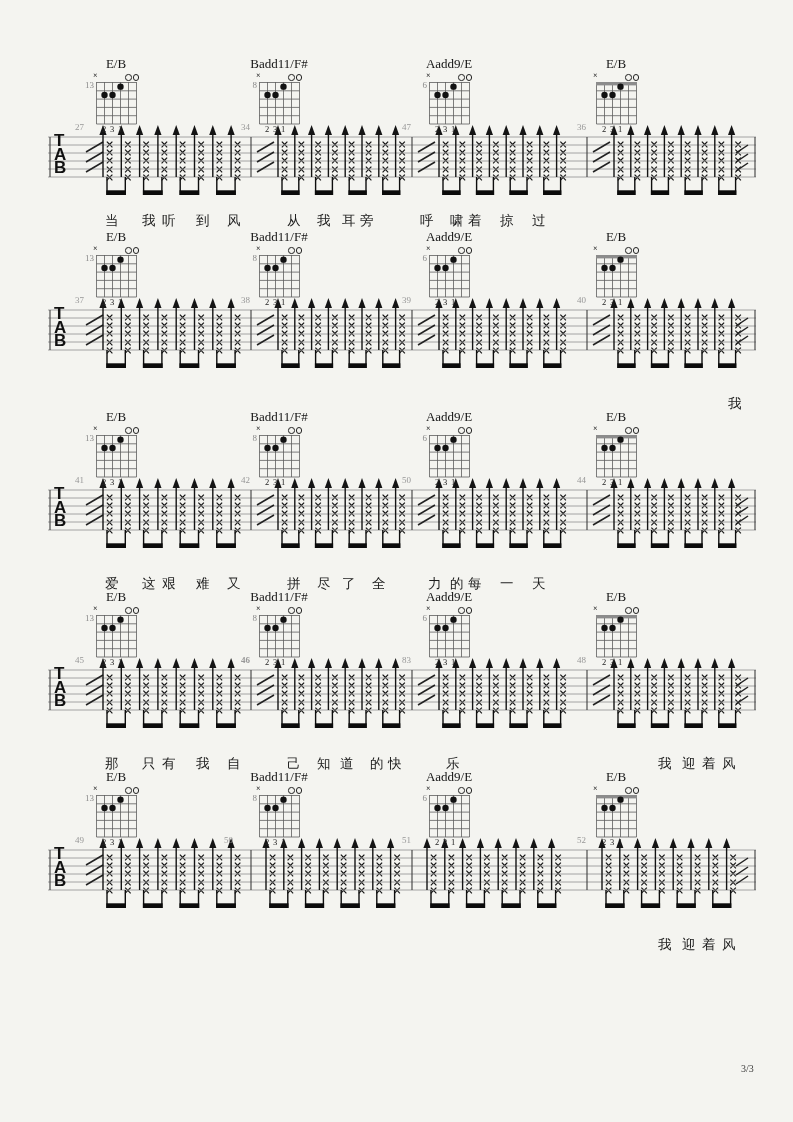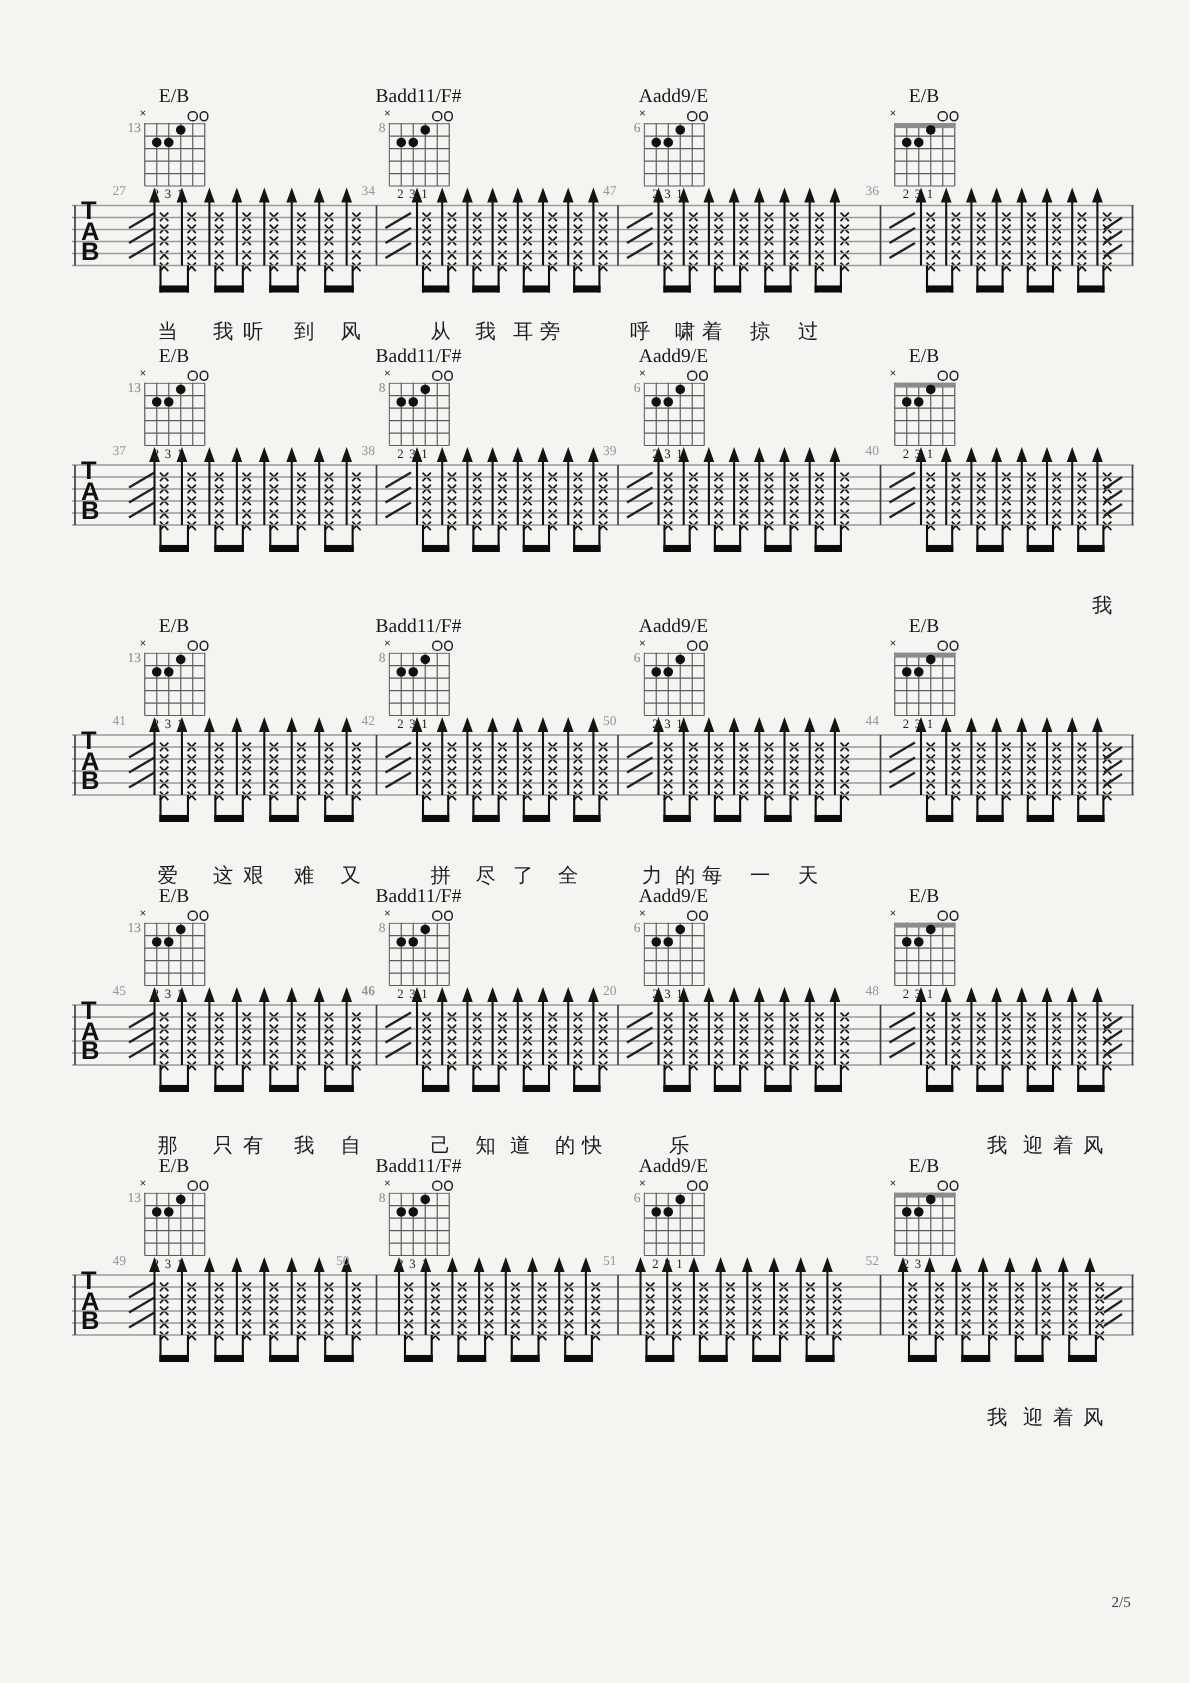--- a/index.html
+++ b/index.html
@@ -1888,21 +1888,21 @@
           <line x1="736" y1="112" x2="748" y2="104" stroke="#222" stroke-width="1.5"></line>
           <line x1="736" y1="121" x2="748" y2="113" stroke="#222" stroke-width="1.5"></line>
         </svg>
         <div class="clef">
           <div>T</div>
           <div>A</div>
           <div>B</div>
         </div>
         <div class="mnum" style="left: 68px;">45</div>
         <div class="mnum" style="left: 234px; font-weight: bold;">46</div>
-        <div class="mnum" style="left: 395px;">20</div>
+        <div class="mnum" style="left: 395px;">83</div>
         <div class="mnum" style="left: 570px;">48</div>
         <div class="chord" style="left: 96px;">
           <div class="cname">E/B</div>
           <div class="mx">×</div>
           <div class="mo o1"></div>
           <div class="mo o2"></div>
           <div class="fret">13</div>
           <svg class="cgrid" width="42" height="44">
             <line x1="0.5" y1="0" x2="0.5" y2="42" stroke="#5d5d5d" stroke-width="0.8"></line>
             <line x1="8.5" y1="0" x2="8.5" y2="42" stroke="#5d5d5d" stroke-width="0.8"></line>
@@ -2494,15 +2494,15 @@
           <div class="fing" style="left: 12px;">3</div>
           <div class="fing" style="left: 20px;">1</div>
         </div>
         <div class="lyric" style="left: 658px; top: 173px;">我</div>
         <div class="lyric" style="left: 682px; top: 173px;">迎</div>
         <div class="lyric" style="left: 702px; top: 173px;">着</div>
         <div class="lyric" style="left: 722px; top: 173px;">风</div>
       </div>
     </div>
 
-  <span class="pagenum">2/5</span>
+  <span class="pagenum">3/3</span>
 
 </div>
 
 </body></html>

